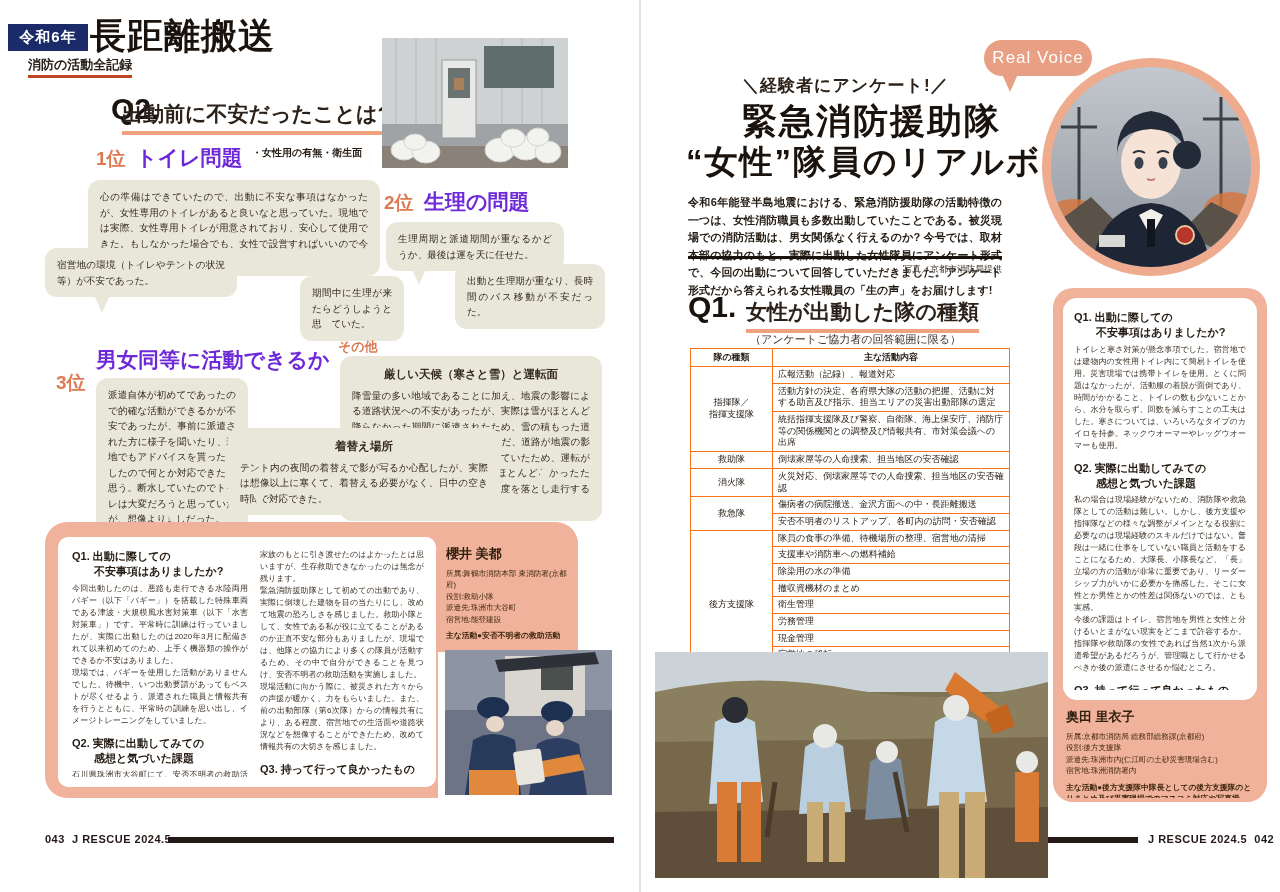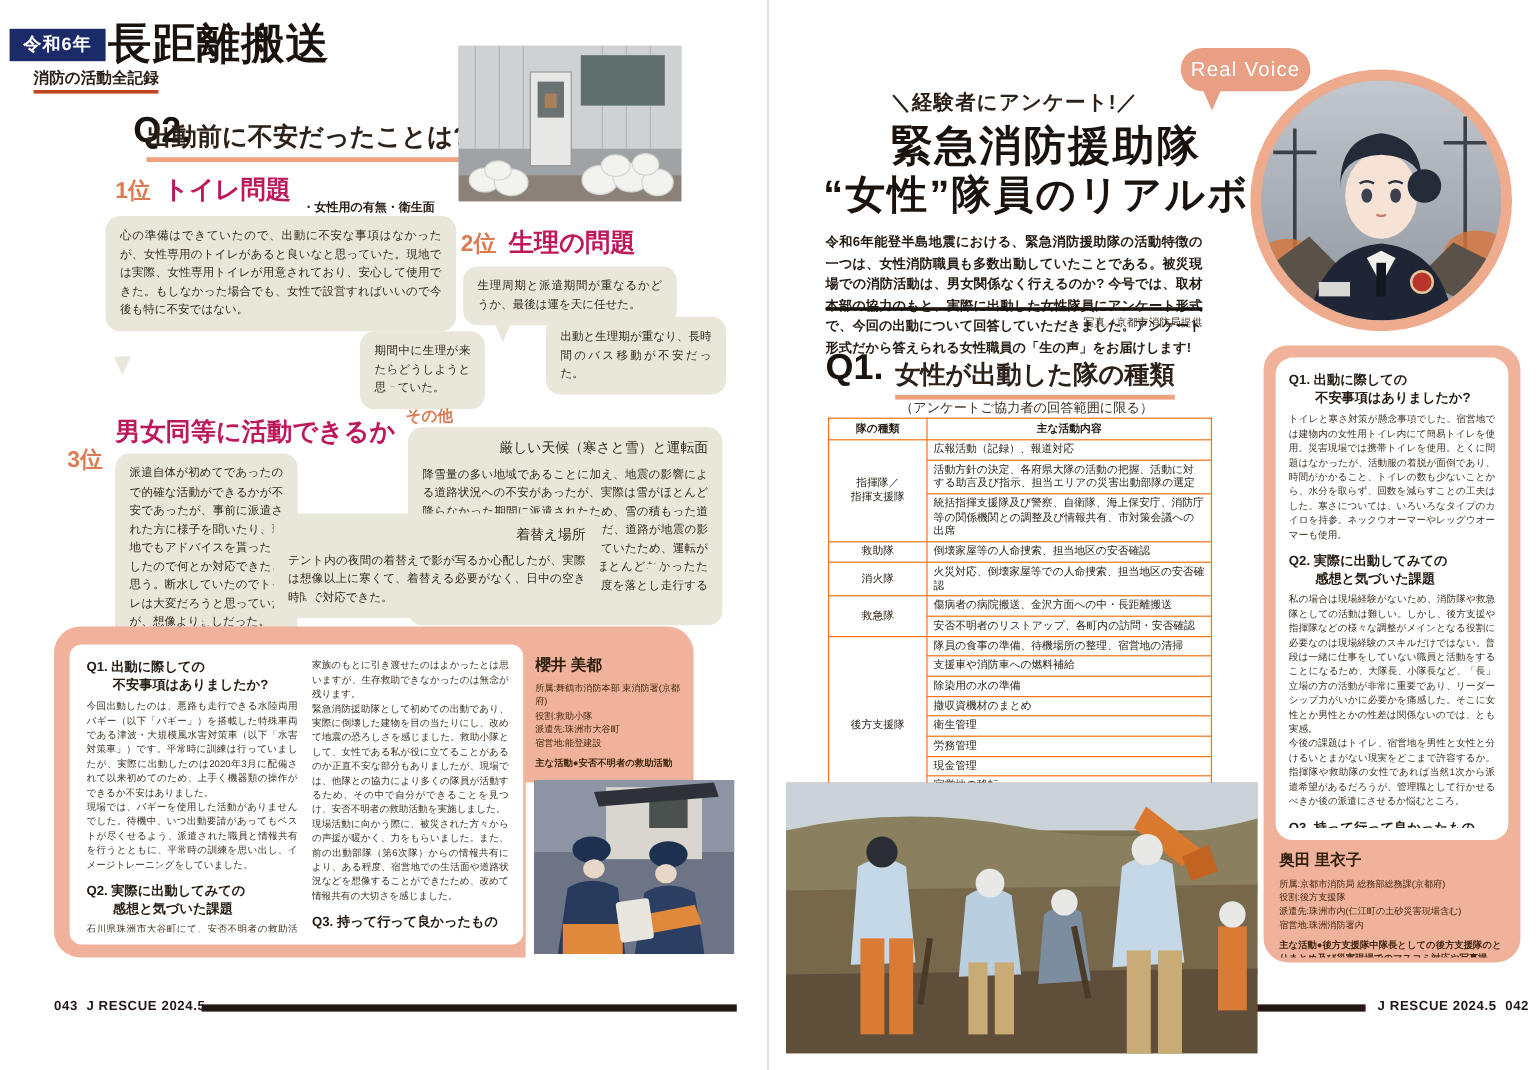--- a/index.html
+++ b/index.html
@@ -9,27 +9,27 @@
   .abs{position:absolute;}
   .gutter{left:639px;top:0;width:2px;height:892px;background:linear-gradient(90deg,#eee,#d8d8d8,#eee);}
   
   .era-badge{left:8px;top:24px;width:80px;height:27px;background:#1b2a68;color:#fff;font-weight:bold;
              font-size:15px;display:flex;align-items:center;justify-content:center;letter-spacing:1px;}
   .main-title{left:90px;top:12px;font-size:36px;font-weight:900;letter-spacing:1px;color:#1a130d;}
   .sub-title{left:28px;top:56px;font-size:13px;font-weight:bold;border-bottom:3px solid #c0441f;padding-bottom:1px;}
   .q-label{font-size:30px;font-weight:bold;color:#1a130d;}
   .q2-heading{font-size:21px;font-weight:900;border-bottom:4px solid #f0a27e;padding-bottom:3px;}
   .rank-label{color:#dd7a52;font-size:19px;font-weight:bold;}
-  .rank-title{font-size:21px;font-weight:900;color:#be185d;}
+  .rank-title{font-size:21px;font-weight:900;color:#6d28d9;}
   .rank-note{font-size:10px;font-weight:bold;color:#241b12;}
   .other-label{color:#dd7a52;font-size:13px;font-weight:bold;}
   
   .bubble{background:#e9e6da;border-radius:12px;padding:9px 12px;font-size:9.6px;line-height:1.62;
           color:#33291f;text-align:justify;}
-  .bubble .bhead{font-weight:normal;font-size:11.5px;margin-bottom:4px;text-align:right;}
+  .bubble .bhead{font-weight:bold;font-size:11.5px;margin-bottom:4px;text-align:center;}
   .tail{width:0;height:0;border-style:solid;position:absolute;}
   .tail-down{border-width:16px 7px 0 7px;border-color:#e9e6da transparent transparent transparent;}
   
   .salmon{background:#f0b29a;border-radius:22px;}
   .card{background:#ffffff;border-radius:10px;overflow:hidden;}
   .qa-h{font-weight:bold;font-size:11px;line-height:1.35;white-space:pre-line;margin:0 0 4px 0;color:#241b12;}
   .qa-b{font-size:8px;line-height:1.5;white-space:pre-line;text-align:justify;color:#3a2f25;margin:0 0 9px 0;}
   .prof-name{font-size:13px;font-weight:bold;margin-bottom:5px;color:#30200f;}
   .prof-line{font-size:7.6px;line-height:1.5;color:#40280f;}
   .prof-act{font-size:7.8px;font-weight:bold;line-height:1.45;margin-top:5px;color:#40280f;}
@@ -89,25 +89,26 @@
       <ellipse cx="118" cy="112" rx="15" ry="12"></ellipse>
         <ellipse cx="144" cy="110" rx="15" ry="12"></ellipse>
         <ellipse cx="166" cy="114" rx="13" ry="11"></ellipse>
       <ellipse cx="131" cy="100" rx="12" ry="9"></ellipse>
         <ellipse cx="156" cy="99" rx="11" ry="9"></ellipse>
     </g>
   </svg>
 
   <div class="abs rank-label" style="left:96px;top:146px;">1位</div>
   <div class="abs rank-title" style="left:136px;top:144px;">トイレ問題</div>
-  <div class="abs rank-note" style="left:252px;top:166px;">・女性用の有無・衛生面</div>
+  <div class="abs rank-note" style="left:252px;top:146px;">・女性用の有無・衛生面</div>
 
   <div class="abs bubble" style="left:88px;top:180px;width:292px;">心の準備はできていたので、出動に不安な事項はなかったが、女性専用のトイレがあると良いなと思っていた。現地では実際、女性専用トイレが用意されており、安心して使用できた。もしなかった場合でも、女性で設営すればいいので今後も特に不安ではない。</div>
   <div class="abs tail tail-down" style="left:330px;top:262px;"></div>
 
+  <div class="abs bubble" style="left:45px;top:248px;width:192px;">宿営地の環境（トイレやテントの状況等）が不安であった。</div>
   <div class="abs tail tail-down" style="left:95px;top:297px;"></div>
 
   <div class="abs rank-label" style="left:384px;top:190px;">2位</div>
   <div class="abs rank-title" style="left:424px;top:188px;">生理の問題</div>
 
   <div class="abs bubble" style="left:386px;top:222px;width:178px;">生理周期と派遣期間が重なるかどうか、最後は運を天に任せた。</div>
   <div class="abs tail tail-down" style="left:412px;top:269px;"></div>
 
   <div class="abs bubble" style="left:300px;top:276px;width:104px;">期間中に生理が来たらどうしようと思っていた。</div>
   <div class="abs tail tail-down" style="left:322px;top:322px;"></div>

